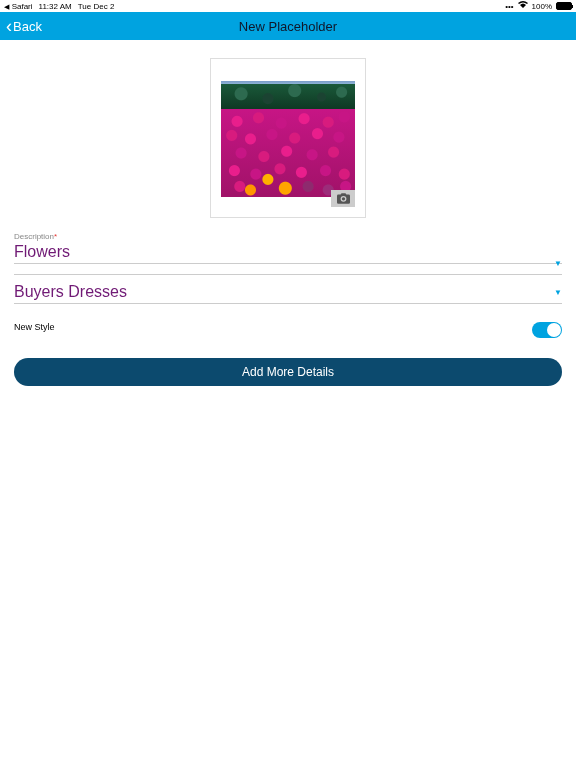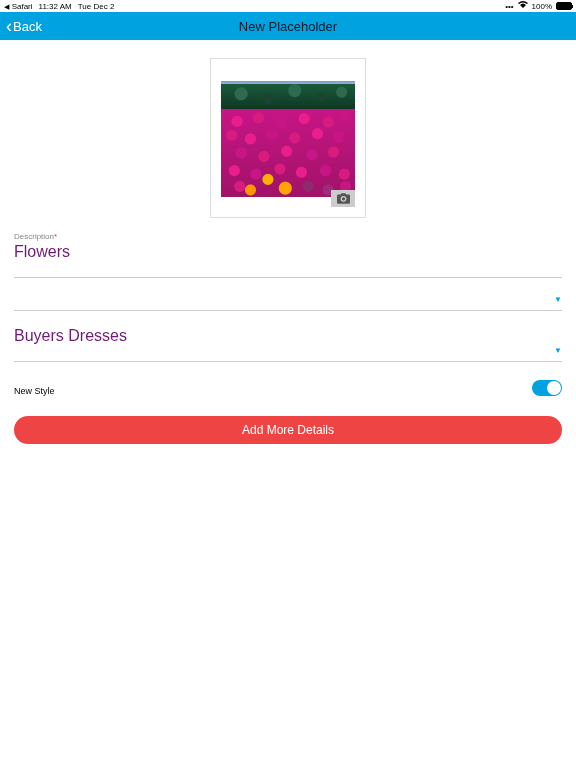--- a/index.html
+++ b/index.html
@@ -164,23 +164,23 @@
       align-items: center;
       justify-content: center;
       cursor: pointer;
     }
     .camera-icon-svg {
       width: 13px;
       height: 11px;
       fill: #555;
     }
     .field {
-      margin-bottom: 16px;
+      margin-bottom: 8px;
       border-bottom: 1px solid #ccc;
-      padding-bottom: 16px;
+      padding-bottom: 2px;
       position: relative;
     }
     .field-label {
       font-size: 8px;
       color: #888;
     }
     .required {
       color: #e53935;
     }
     .field-value {
@@ -191,21 +191,21 @@
     .dropdown-arrow {
       position: absolute;
       right: 0;
       bottom: 6px;
       color: #00a3e0;
       font-size: 8px;
     }
     .toggle-row {
       display: flex;
       justify-content: space-between;
-      align-items: flex-end;
+      align-items: flex-start;
       margin-top: 18px;
       margin-bottom: 20px;
     }
     .toggle-label {
       font-size: 9px;
       color: #000;
     }
     .toggle {
       width: 30px;
       height: 16px;
@@ -219,21 +219,21 @@
       right: 1px;
       top: 1px;
       width: 14px;
       height: 14px;
       background: #fff;
       border-radius: 50%;
     }
     .add-button {
       width: 100%;
       height: 28px;
-      background: #ef4444;
+      background: #0c4a6e;
       border: none;
       border-radius: 14px;
       color: #fff;
       font-size: 12px;
       cursor: pointer;
     }
   </style>
 </head>
 <body>
 

